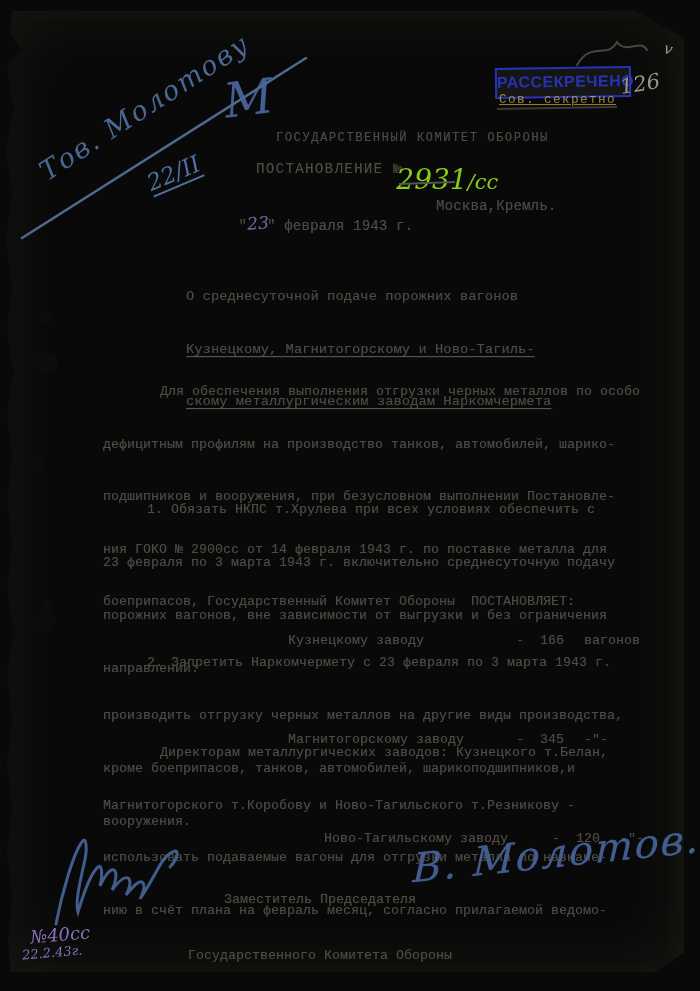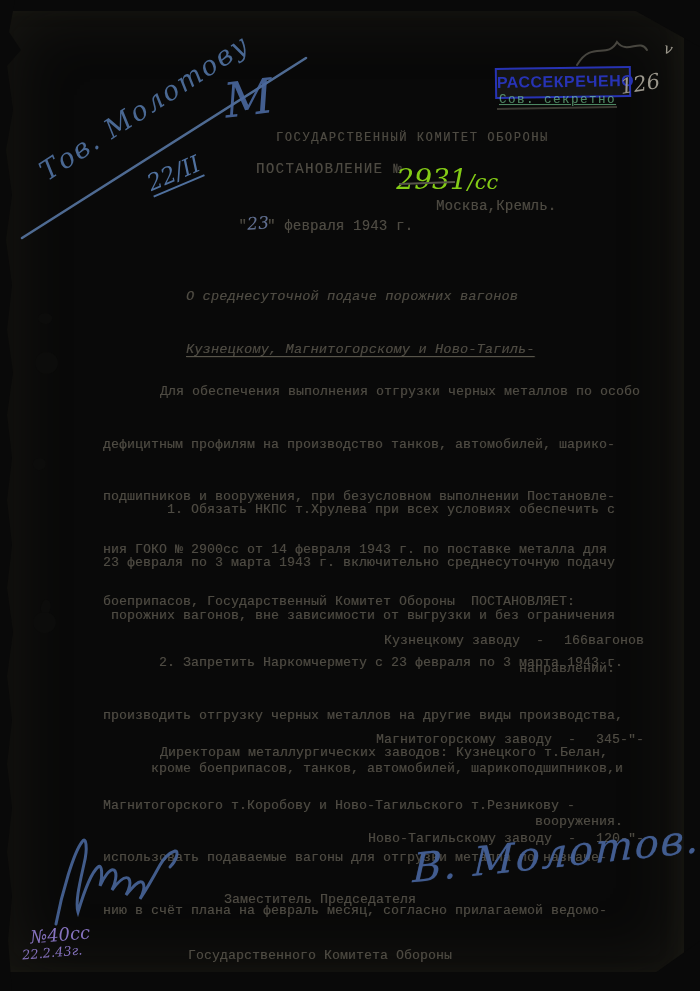--- a/index.html
+++ b/index.html
@@ -11,21 +11,21 @@
       linear-gradient(115deg, rgba(255,255,255,.20), rgba(255,255,255,0) 45%),
       linear-gradient(180deg,#e4e1d0 0%,#ddd9c7 40%,#d7d4c1 75%,#d1cebа 100%),
       #dad7c4;}
   #paper::after{content:"";position:absolute;inset:0;
       box-shadow:inset 0 0 70px rgba(90,84,58,.20), inset -8px 0 18px rgba(60,56,40,.12);}
   .tri{position:absolute;background:#090909;}
   
   .tw{position:absolute;color:#4e4b43;font-size:13px;letter-spacing:.2px;white-space:pre;
       text-shadow:.4px .4px .6px rgba(70,66,56,.55);}
   .blk .line{line-height:22.5px;white-space:pre;}
-  .blk23 .line{line-height:23px;white-space:pre;text-align:right;}
+  .blk23 .line{line-height:23px;white-space:pre;}
   .ind{padding-left:57px;}
   .ind2{padding-left:44px;}
   .u{text-decoration:underline;text-decoration-thickness:1px;text-underline-offset:3px;text-decoration-color:#57544a;}
   .cell{display:inline-block;}
   
   .hw{position:absolute;font-family:"DejaVu Serif",serif;font-style:italic;white-space:pre;}
   
   .pencil{color:#9a968b;}
   
   #stamp{position:absolute;left:495px;top:67px;width:132px;height:27px;
@@ -50,21 +50,21 @@
 
   <div class="holes">
     <div style="left:38px;top:313px;width:14px;height:11px;border-radius:60% 40% 55% 45%;transform:rotate(15deg);"></div>
     <div style="left:35px;top:352px;width:23px;height:22px;border-radius:50%;"></div>
     <div style="left:33px;top:458px;width:13px;height:12px;border-radius:45% 55% 50% 50%;transform:rotate(-20deg);"></div>
     <div style="left:41px;top:600px;width:10px;height:14px;border-radius:30% 70% 40% 60%;transform:rotate(25deg);"></div>
     <div style="left:33px;top:612px;width:23px;height:21px;border-radius:50%;"></div>
   </div>
 
   <div id="stamp">РАССЕКРЕЧЕНО</div>
-  <div class="tw" style="left:499px;top:93px;font-size:12.5px;color:#86efac;opacity:.55;letter-spacing:1.5px;text-decoration:underline;filter:blur(.3px);">Сов. секретно</div>
+  <div class="tw" style="left:499px;top:93px;font-size:12.5px;color:#fde047;opacity:.55;letter-spacing:1.5px;text-decoration:underline;filter:blur(.3px);">Сов. секретно</div>
   <div style="position:absolute;left:497px;top:107px;width:120px;height:1.5px;background:rgba(110,106,92,.5);transform:rotate(-1deg);"></div>
 
   <div class="hw pencil" style="left:620px;top:72px;font-size:21px;transform:rotate(-9deg);">126</div>
   <div class="hw pencil" style="left:664px;top:40px;font-size:15px;transform:rotate(14deg);">v</div>
   <svg style="position:absolute;left:572px;top:30px;opacity:.4;" width="80" height="45" viewBox="0 0 80 45">
     <path d="M5,35 C20,10 35,30 45,12 C55,25 68,8 75,20" fill="none" stroke="#a39f90" stroke-width="2" stroke-linecap="round"></path>
   </svg>
 
   <svg style="position:absolute;left:18px;top:48px;opacity:.85;" width="292" height="196" viewBox="0 0 292 196">
     <line x1="4" y1="190" x2="288" y2="10" stroke="#5b7cab" stroke-width="2.5" stroke-linecap="round"></line>
@@ -78,23 +78,24 @@
   <div class="hw" style="left:376px;top:144px;color:#84cc16;">
     <span style="font-size:28px;">2931</span><span style="font-size:21px;">/сс</span>
   </div>
   <div style="position:absolute;left:399px;top:182px;width:56px;height:2px;background:#57544b;transform:rotate(-2deg);"></div>
 
   <div class="tw" style="left:204px;top:198px;font-size:14px;">
     <span>"</span><span class="hw" style="position:relative;display:inline-block;font-size:17px;color:#5f6f94;top:-1px;width:20px;transform:rotate(-4deg);">23</span><span>" февраля 1943 г.</span>
   </div>
   <div class="tw" style="left:436px;top:198px;font-size:14px;">Москва,Кремль.</div>
 
-  <div class="tw blk" style="left:186px;top:256px;font-size:13.5px;font-style:italic;">
+  <div class="tw blk" style="left:186px;top:256px;font-size:13.5px;">
     <div class="line">О среднесуточной подаче порожних вагонов</div>
     <div class="line u">Кузнецкому, Магнитогорскому и Ново-Тагиль-</div>
+    <div class="line u">скому металлургическим заводам Наркомчермета</div>
   </div>
 
   <div class="tw blk" style="left:103px;top:351px;">
     <div class="line ind">Для обеспечения выполнения отгрузки черных металлов по особо</div>
     <div class="line">дефицитным профилям на производство танков, автомобилей, шарико-</div>
     <div class="line">подшипников и вооружения, при безусловном выполнении Постановле-</div>
     <div class="line">ния ГОКО № 2900сс от 14 февраля 1943 г. по поставке металла для</div>
     <div class="line">боеприпасов, Государственный Комитет Обороны  ПОСТАНОВЛЯЕТ:</div>
   </div>
 

